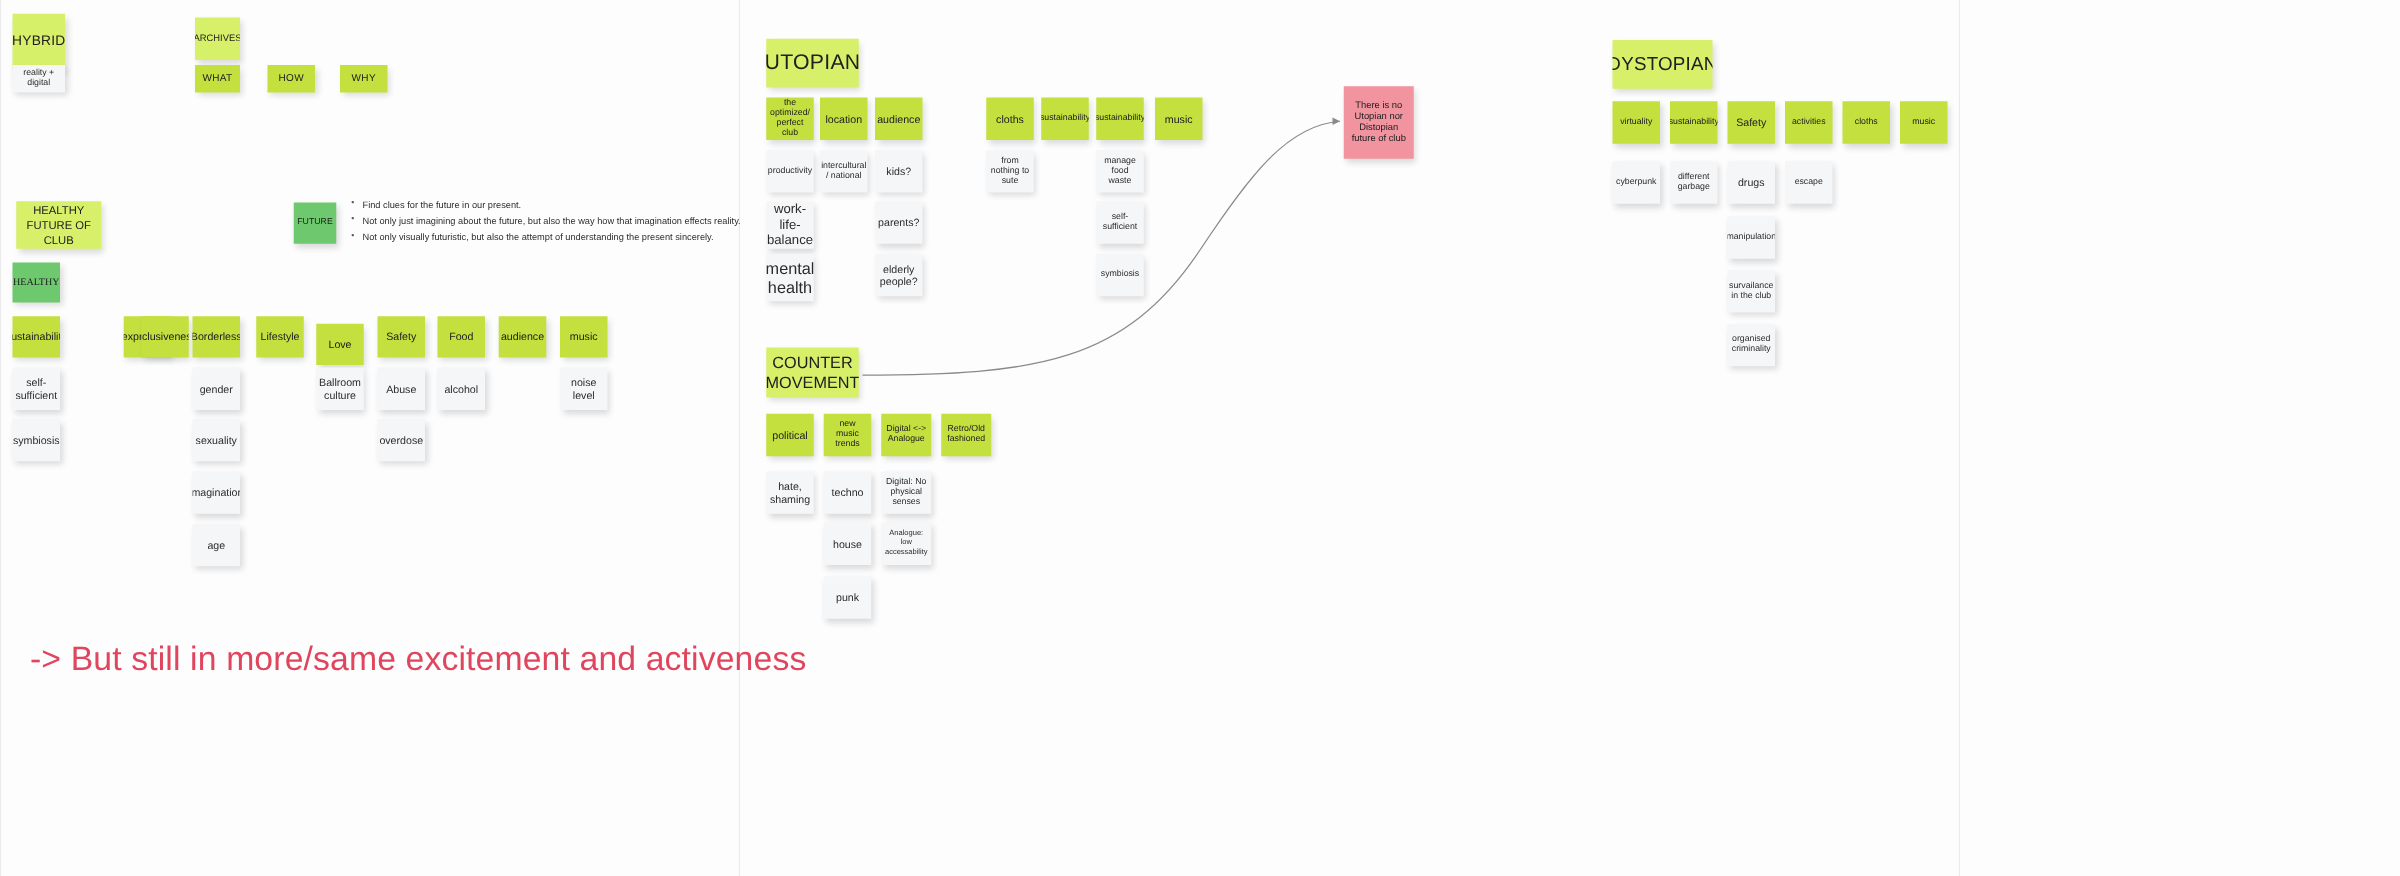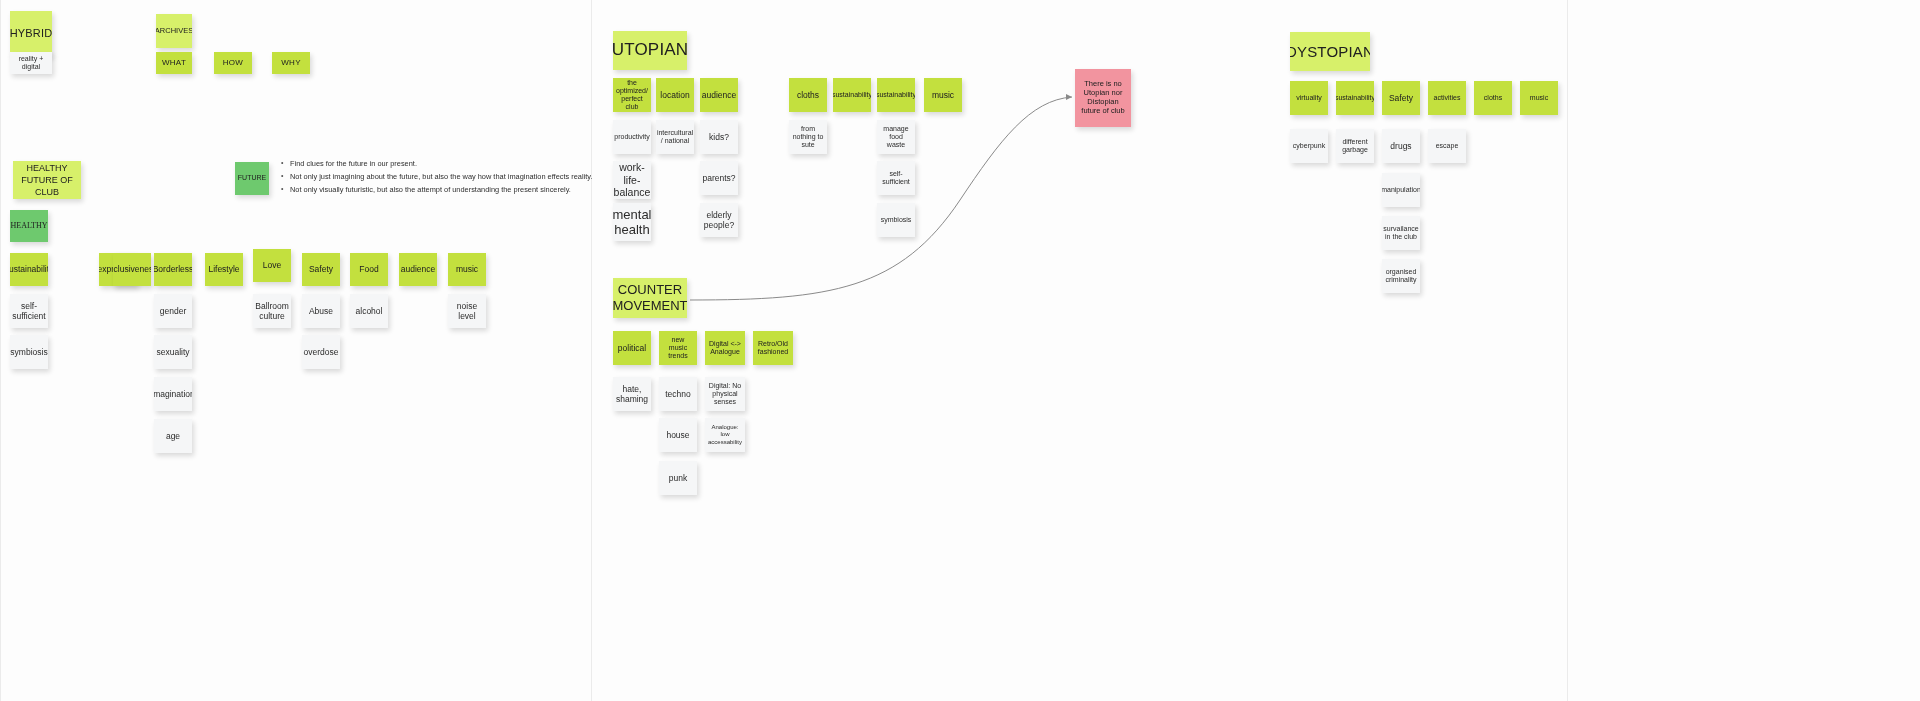--- a/index.html
+++ b/index.html
@@ -129,21 +129,21 @@
     <span>imagination</span>
   </div>
   <div class="note white sub" style="left:154px; top:419px; width:38px; height:34px;">
     <span>age</span>
   </div>
 
   <div class="note green sub" style="left:205px; top:253px; width:38px; height:33px;">
     <span>Lifestyle</span>
   </div>
 
-  <div class="note green sub" style="left:253px; top:249px; width:38px; height:33px;">
+  <div class="note green sub" style="left:253px; top:259px; width:38px; height:33px;">
     <span>Love</span>
   </div>
   <div class="note white sub" style="left:253px; top:294px; width:38px; height:34px;">
     <span>Ballroom culture</span>
   </div>
 
   <div class="note green sub" style="left:302px; top:253px; width:38px; height:33px;">
     <span>Safety</span>
   </div>
   <div class="note white sub" style="left:302px; top:294px; width:38px; height:34px;">
@@ -334,14 +334,15 @@
   </div>
 
   <div class="note green tiny" style="left:1474px; top:81px; width:38px; height:34px;">
     <span>cloths</span>
   </div>
 
   <div class="note green tiny" style="left:1520px; top:81px; width:38px; height:34px;">
     <span>music</span>
   </div>
 
+  <div class="footer-text">-&gt; But still in more/same excitement and activeness</div>
 
 </div>
 
 </body></html>

